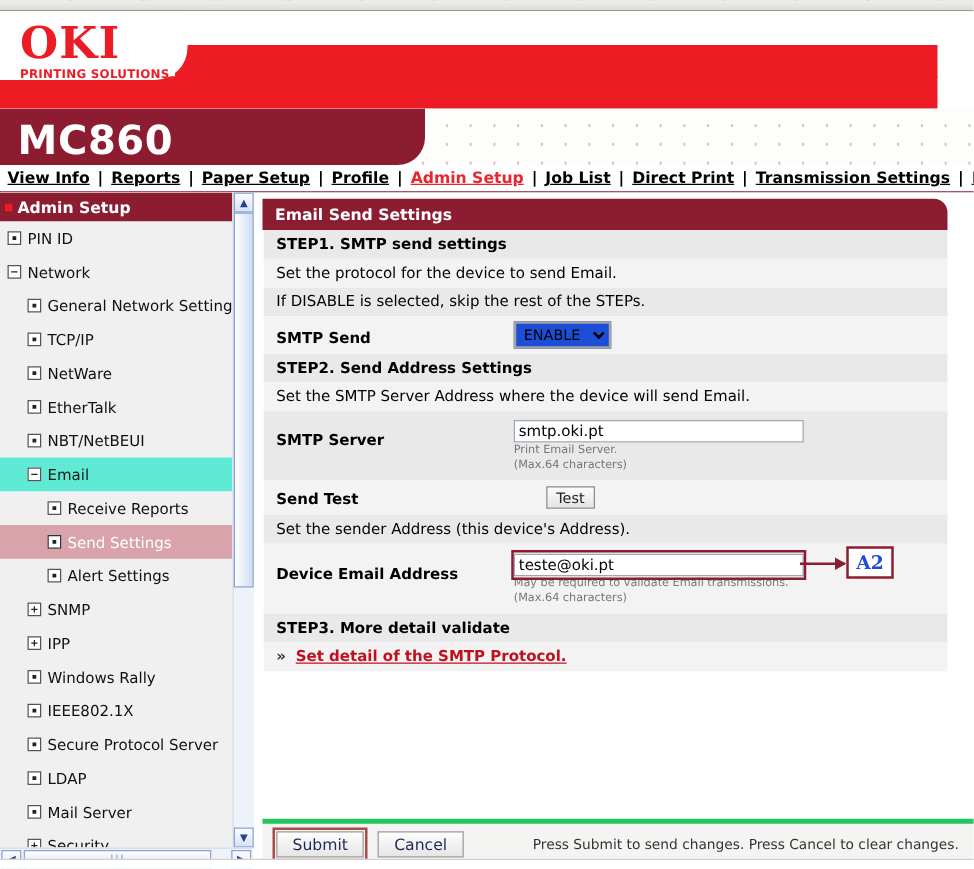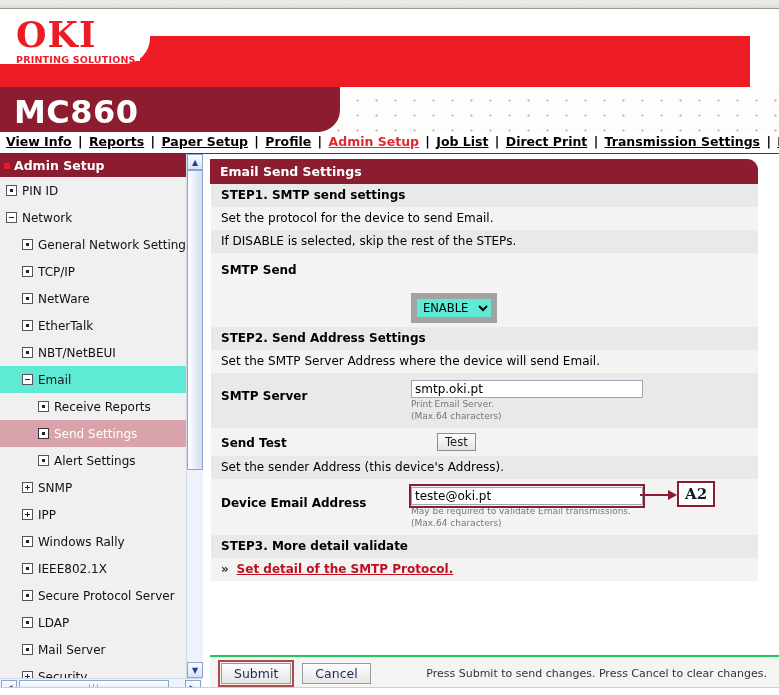--- a/index.html
+++ b/index.html
@@ -72,33 +72,33 @@
   .rows{border-left:1px solid #fff;}
   .row{padding:4px 0 4px 10px;font-size:12px;min-height:15px;}
   .row.bold{font-weight:bold;}
   .row.shadeA{background:#e9e9e9;}
   .row.shadeB{background:#f3f3f3;}
   .frow{display:flex;align-items:flex-start;}
   .flabel{width:190px;font-weight:bold;font-size:12px;flex:0 0 auto;padding-top:6px;}
   .fctrl{flex:1 1 auto;position:relative;}
   .hint{color:#777;font-size:9px;line-height:11px;margin-top:1px;}
   input.txt{font-family:"DejaVu Sans","Liberation Sans",sans-serif;font-size:12px;padding:1px 3px;border:1px solid #9aa7b5;background:#fff;color:#000;box-sizing:border-box;}
-  select.sel{font-family:"DejaVu Sans","Liberation Sans",sans-serif;font-size:11.5px;padding:1px 2px;border:6px solid #a3a3a3;background:#5eead4;margin-top:36px;}
+  select.sel{font-family:"DejaVu Sans","Liberation Sans",sans-serif;font-size:11.5px;padding:1px 2px;border:2px solid #a3a3a3;background:#1d4ed8;}
   button.btn{font-family:"DejaVu Sans","Liberation Sans",sans-serif;font-size:11.5px;padding:1px 7px;border:1px solid #8d8d8d;background:linear-gradient(#fdfdfd,#e4e4e4);color:#222;}
   .steplink{color:#c00f1e;font-weight:bold;text-decoration:underline;font-size:12px;}
   .chev{font-weight:bold;color:#333;margin-right:4px;}
 
   
   .anno-ring{position:absolute;left:-2px;top:-3px;width:236px;height:24px;border:2px solid #8c1d31;box-sizing:border-box;pointer-events:none;}
   .anno-arrow{position:absolute;left:229px;top:7px;width:36px;height:2px;background:#8c1d31;}
   .anno-arrow:after{content:"";position:absolute;right:-1px;top:-4px;border-left:9px solid #8c1d31;border-top:5px solid transparent;border-bottom:5px solid transparent;}
-  .anno-box{position:absolute;left:266px;top:-6px;border:2px solid #8c1d31;background:#fff;padding:0 6px;font-family:"DejaVu Serif","Liberation Serif",serif;font-size:15px;font-weight:bold;color:#0f172a;line-height:22px;}
-
-  
-  .footer{position:absolute;left:210px;top:655px;width:569px;height:32px;border-top:2px solid #22c55e;background:#f4f4f2;display:flex;align-items:center;}
+  .anno-box{position:absolute;left:266px;top:-6px;border:2px solid #8c1d31;background:#fff;padding:0 6px;font-family:"DejaVu Serif","Liberation Serif",serif;font-size:15px;font-weight:bold;color:#1d4ed8;line-height:22px;}
+
+  
+  .footer{position:absolute;left:210px;top:655px;width:569px;height:32px;border-top:4px solid #22c55e;background:#f4f4f2;display:flex;align-items:center;}
   .footer .bwrap{padding-left:8px;display:flex;gap:8px;align-items:center;}
   .footer .submit-ring{border:2px solid #a94b47;padding:1px;display:inline-block;}
   .footer .fbtn{font-family:"DejaVu Sans","Liberation Sans",sans-serif;font-size:12.5px;padding:2px 12px;border:1px solid #9a9a9a;background:linear-gradient(#fdfdfd,#e6e6e6);color:#1c2a55;}
   .footer .note{flex:1 1 auto;text-align:right;padding-right:12px;font-size:11px;color:#333;}
   .bottom-edge{position:absolute;left:0;top:687px;width:779px;height:8px;background:#ffffff;border-top:1px solid #cfcfcf;}
 </style>
 </head>
 <body>
 
 <div class="chrome-strip">

